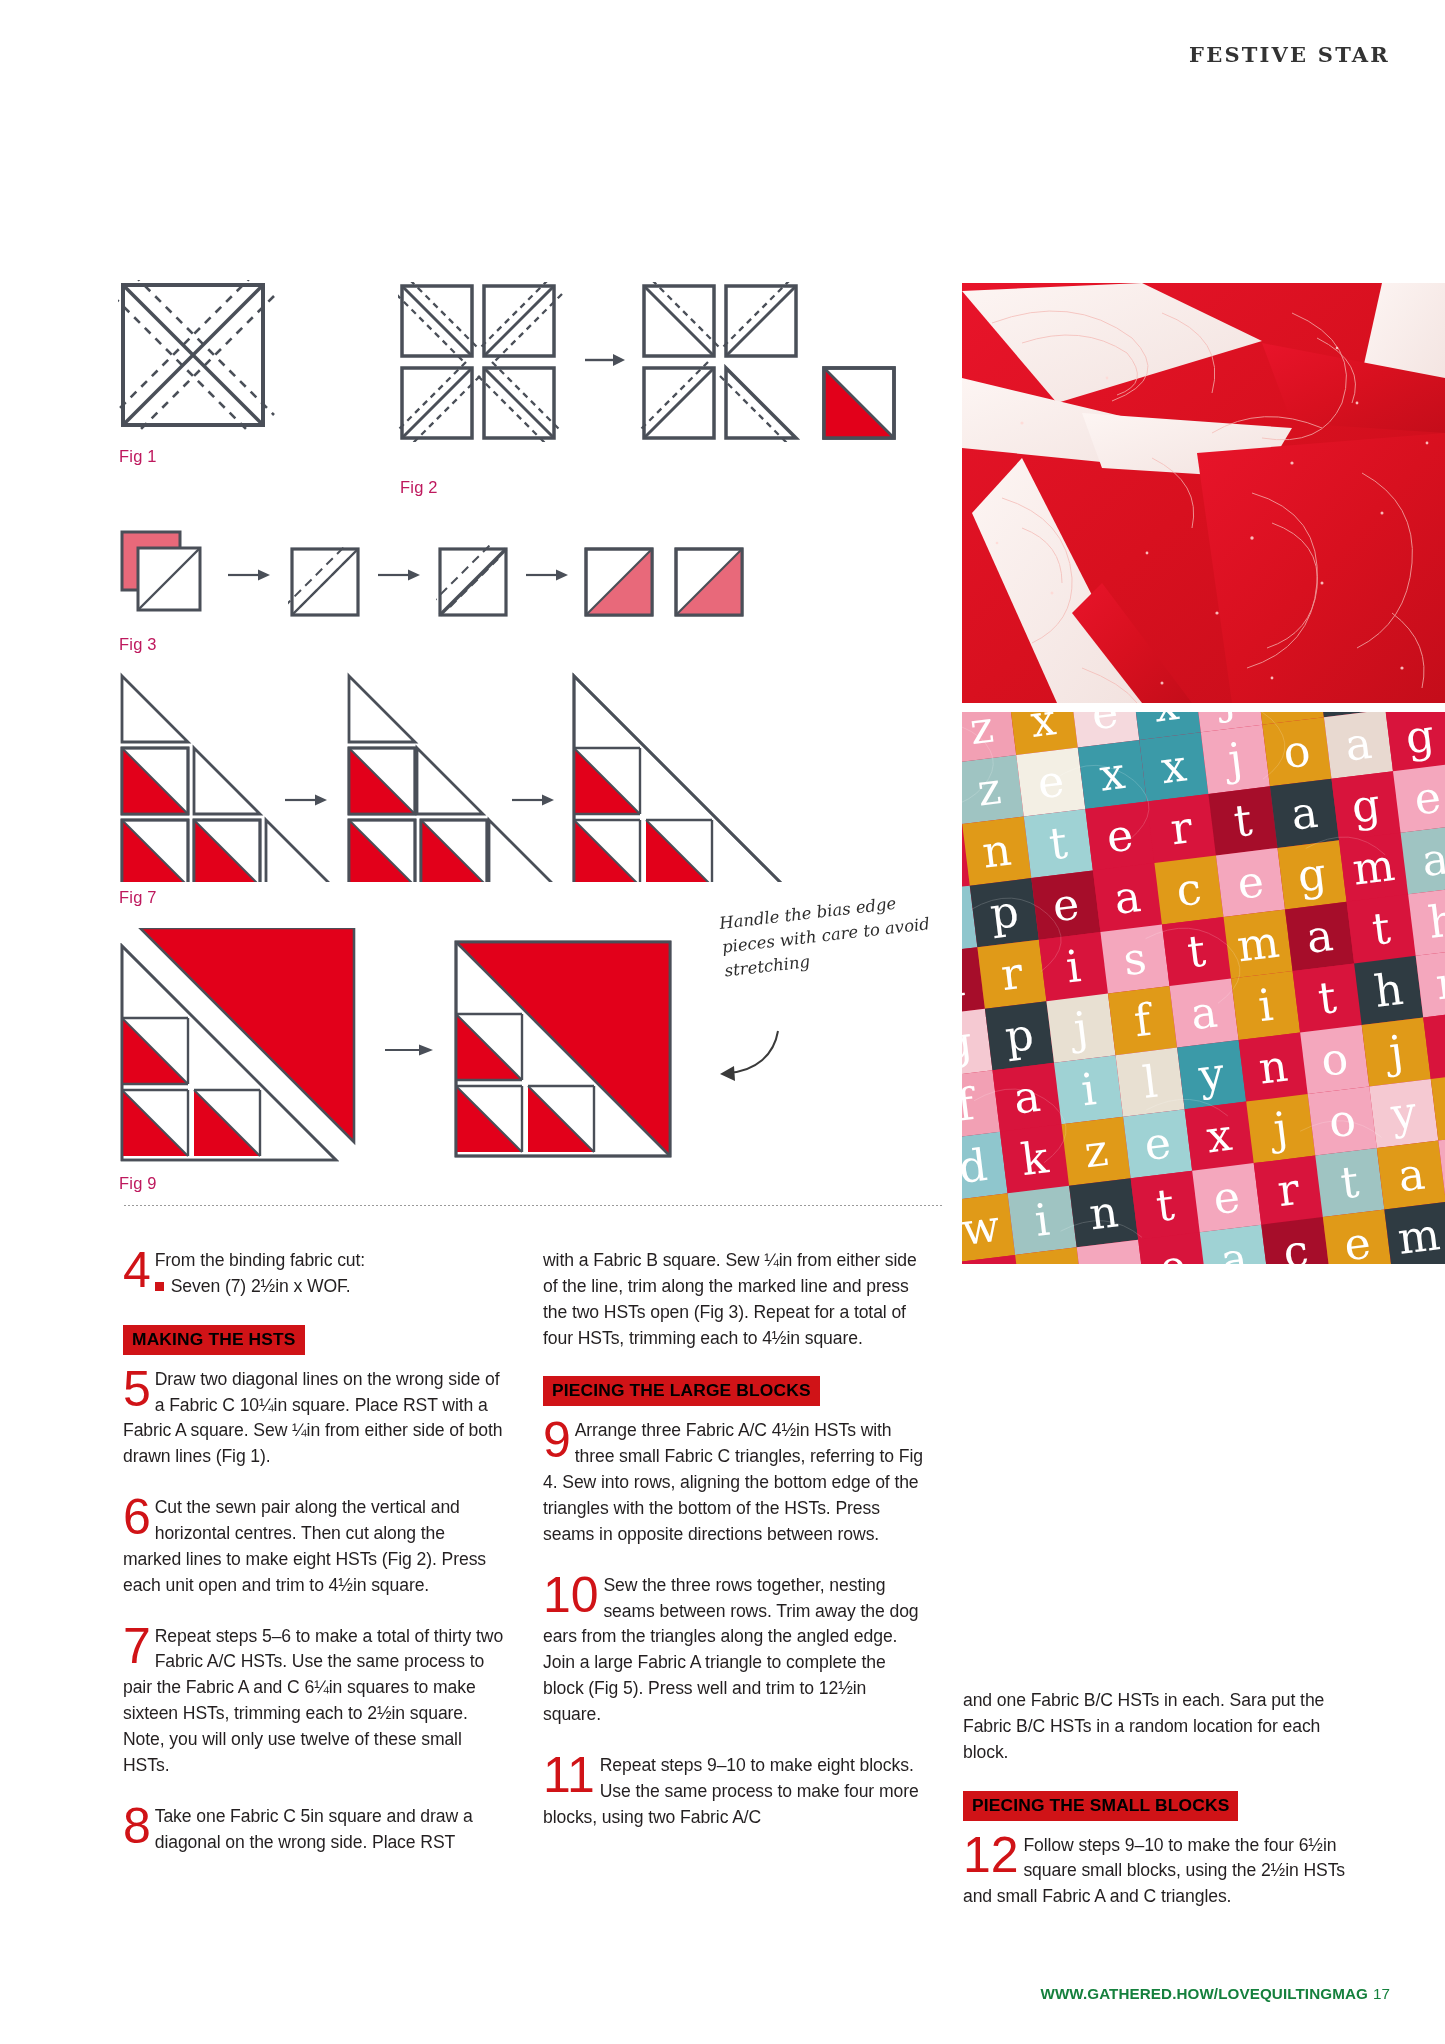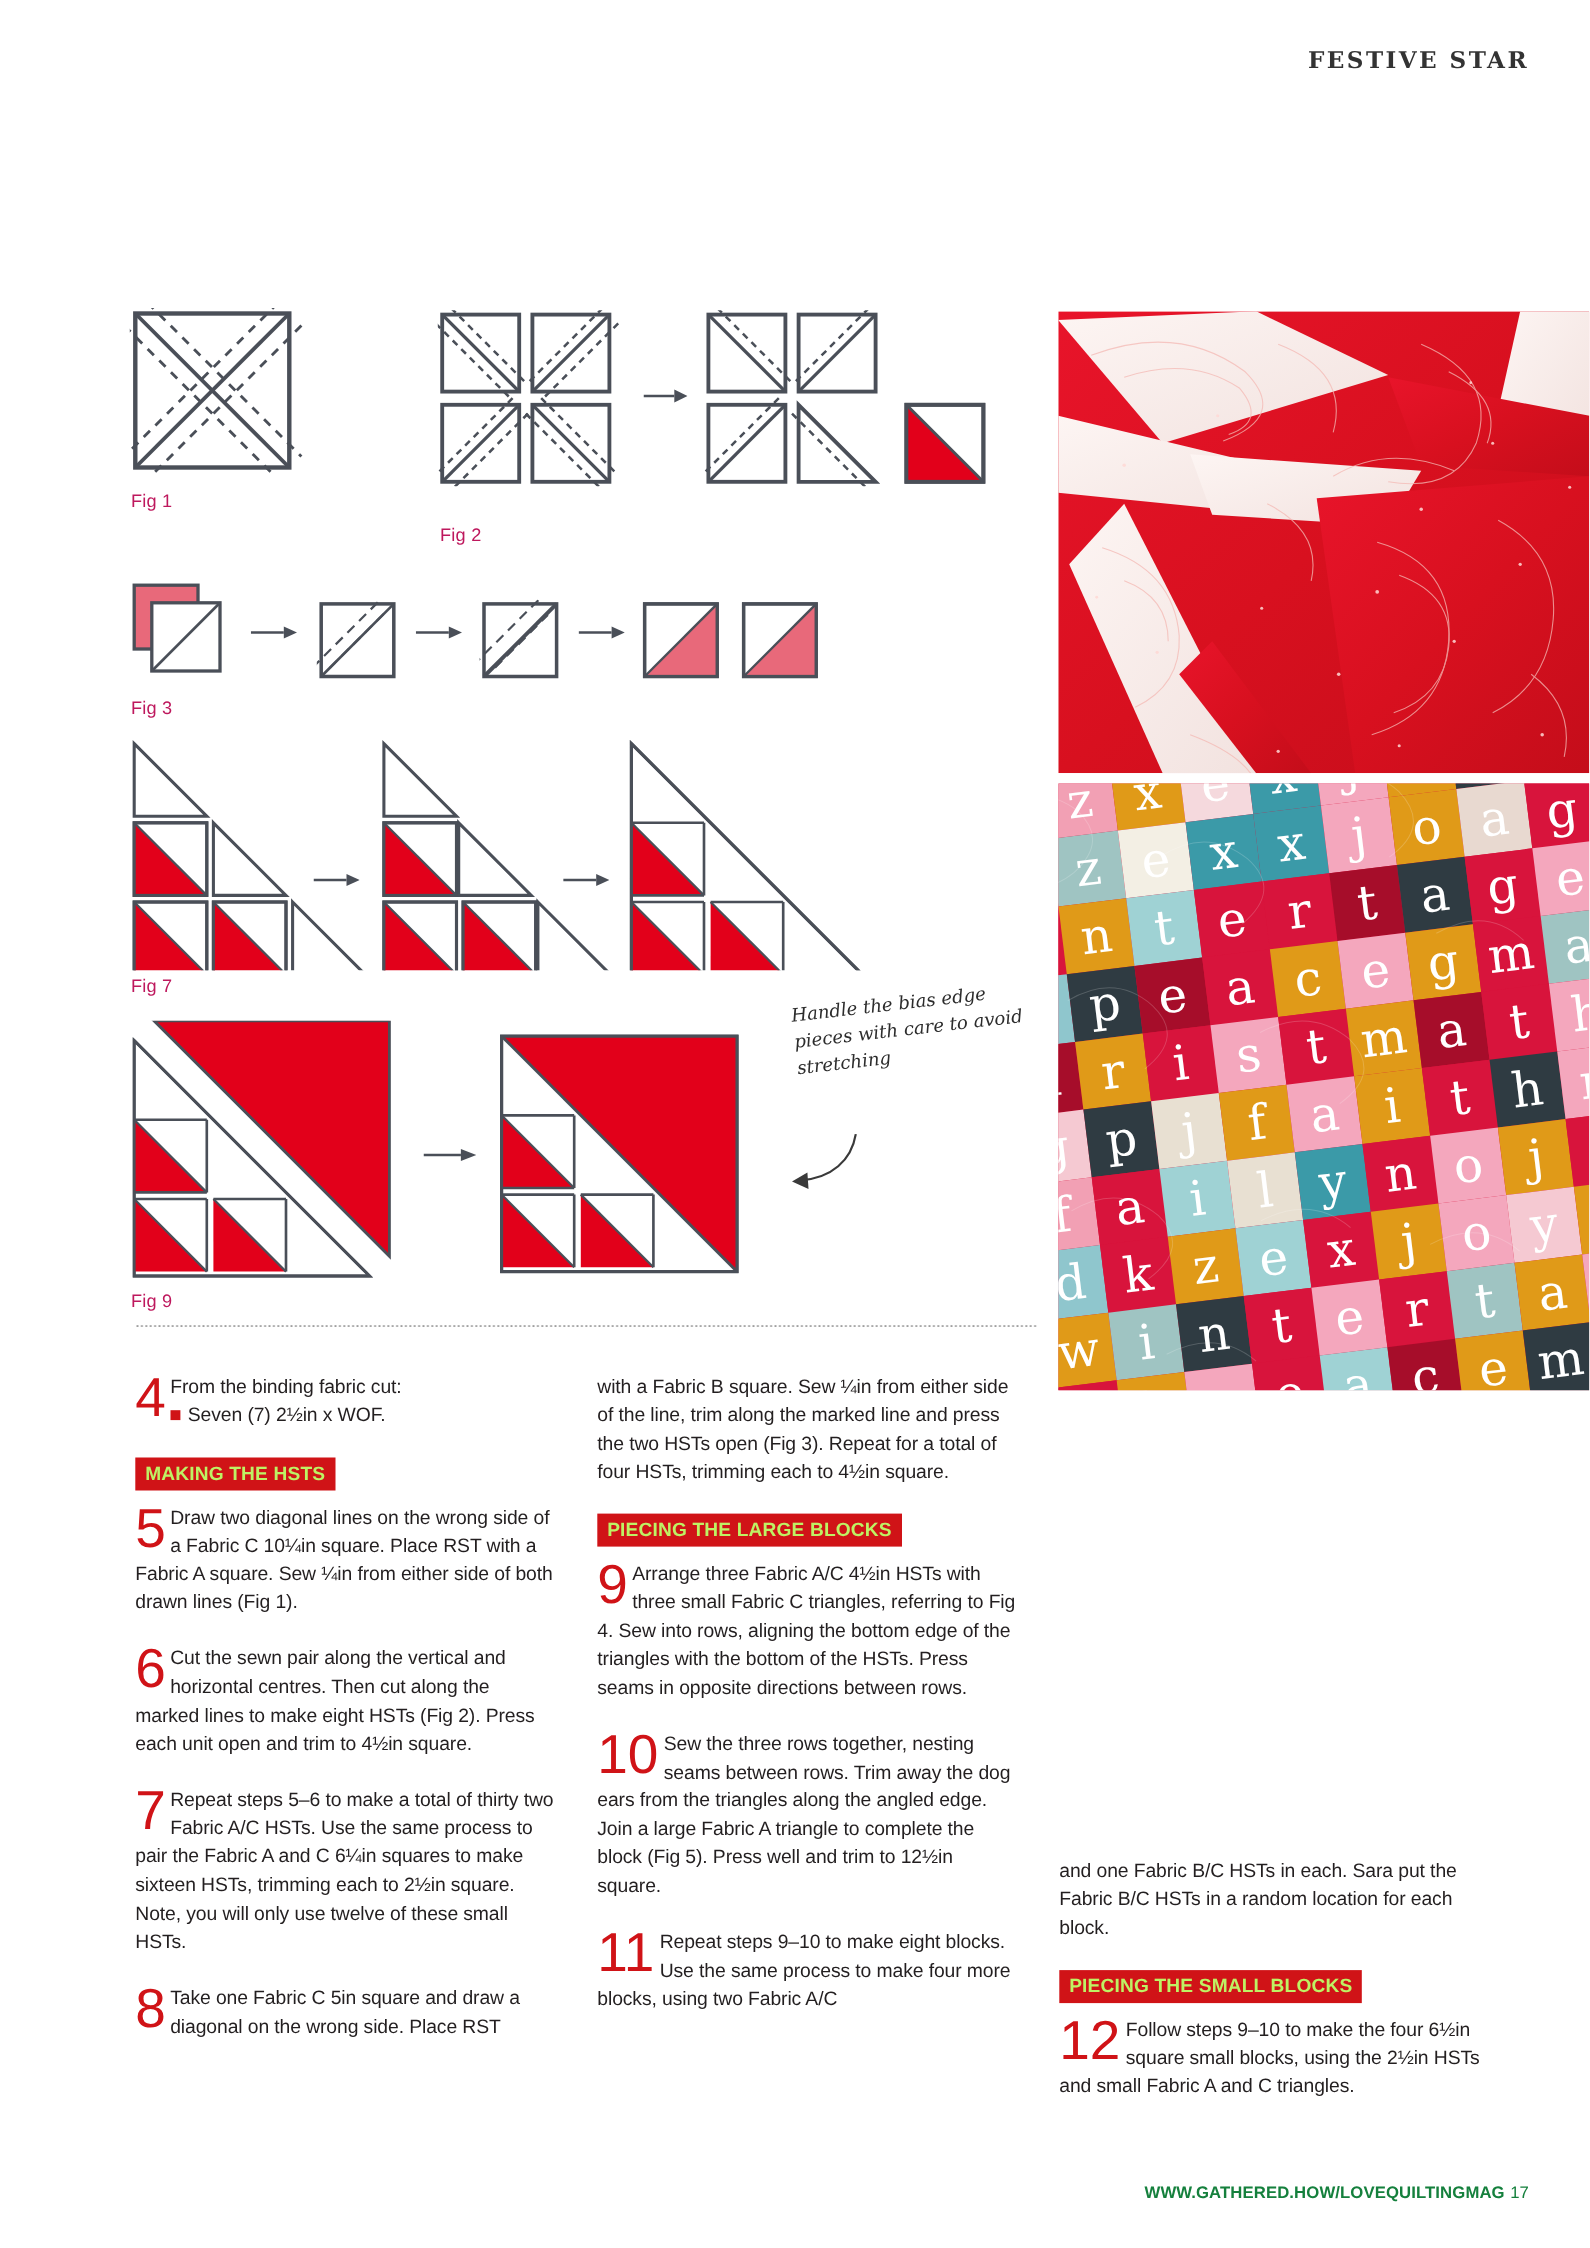--- a/index.html
+++ b/index.html
@@ -104,21 +104,21 @@
     display: inline-block;
     width: 9px; height: 9px;
     background: #d01317;
     margin-right: 7px;
     vertical-align: 1px;
   }
 
   .section-head {
     display: inline-block;
     background: #d01317;
-    color: #bef264;
+    color: #000000;
     font-weight: bold;
     font-size: 17.4px;
     letter-spacing: 0.15px;
     padding: 4px 9px 5px 9px;
     margin-bottom: 12px;
   }
 
   
   .footer {
     position: absolute;

